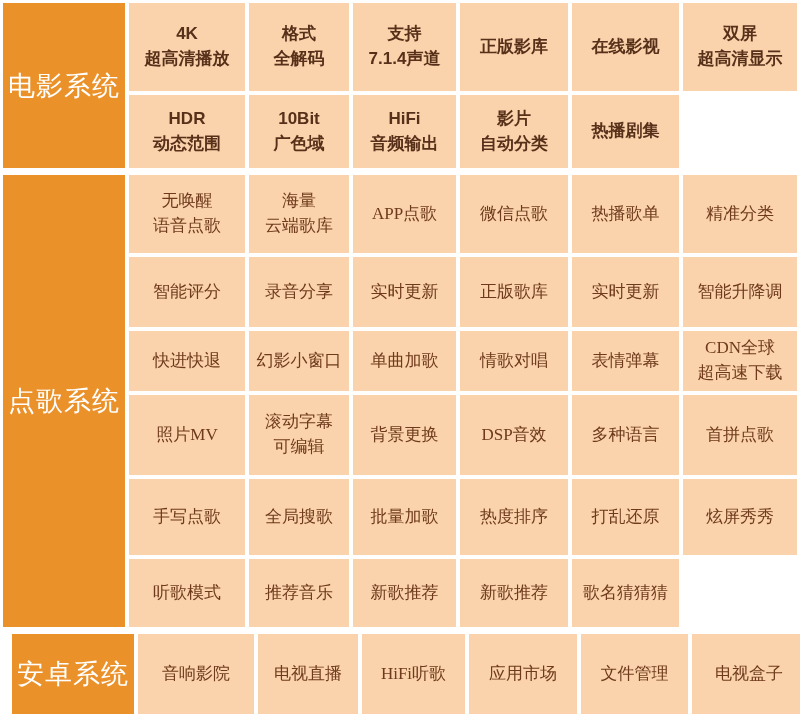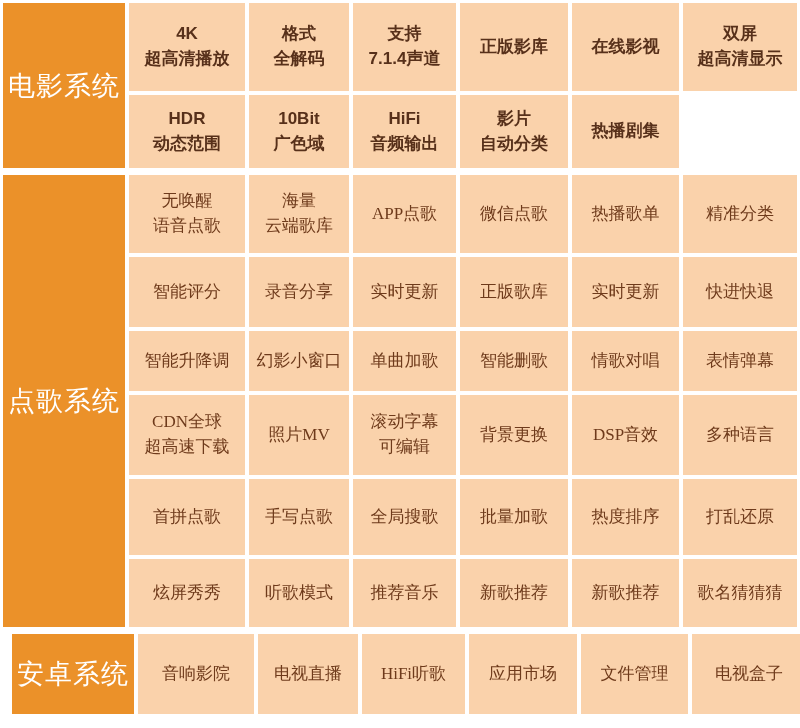--- a/index.html
+++ b/index.html
@@ -85,25 +85,24 @@
 云端歌库</div>
     <div class="cell">APP点歌</div>
     <div class="cell">微信点歌</div>
     <div class="cell">热播歌单</div>
     <div class="cell">精准分类</div>
     <div class="cell">智能评分</div>
     <div class="cell">录音分享</div>
     <div class="cell">实时更新</div>
     <div class="cell">正版歌库</div>
     <div class="cell">实时更新</div>
+    <div class="cell">智能升降调</div>
     <div class="cell">快进快退</div>
-    <div class="cell">智能升降调</div>
     <div class="cell">幻影小窗口</div>
     <div class="cell">单曲加歌</div>
-    <div class="cell">智能删歌</div>
     <div class="cell">情歌对唱</div>
     <div class="cell">表情弹幕</div>
     <div class="cell">CDN全球
 超高速下载</div>
     <div class="cell">照片MV</div>
     <div class="cell">滚动字幕
 可编辑</div>
     <div class="cell">背景更换</div>
     <div class="cell">DSP音效</div>
     <div class="cell">多种语言</div>

